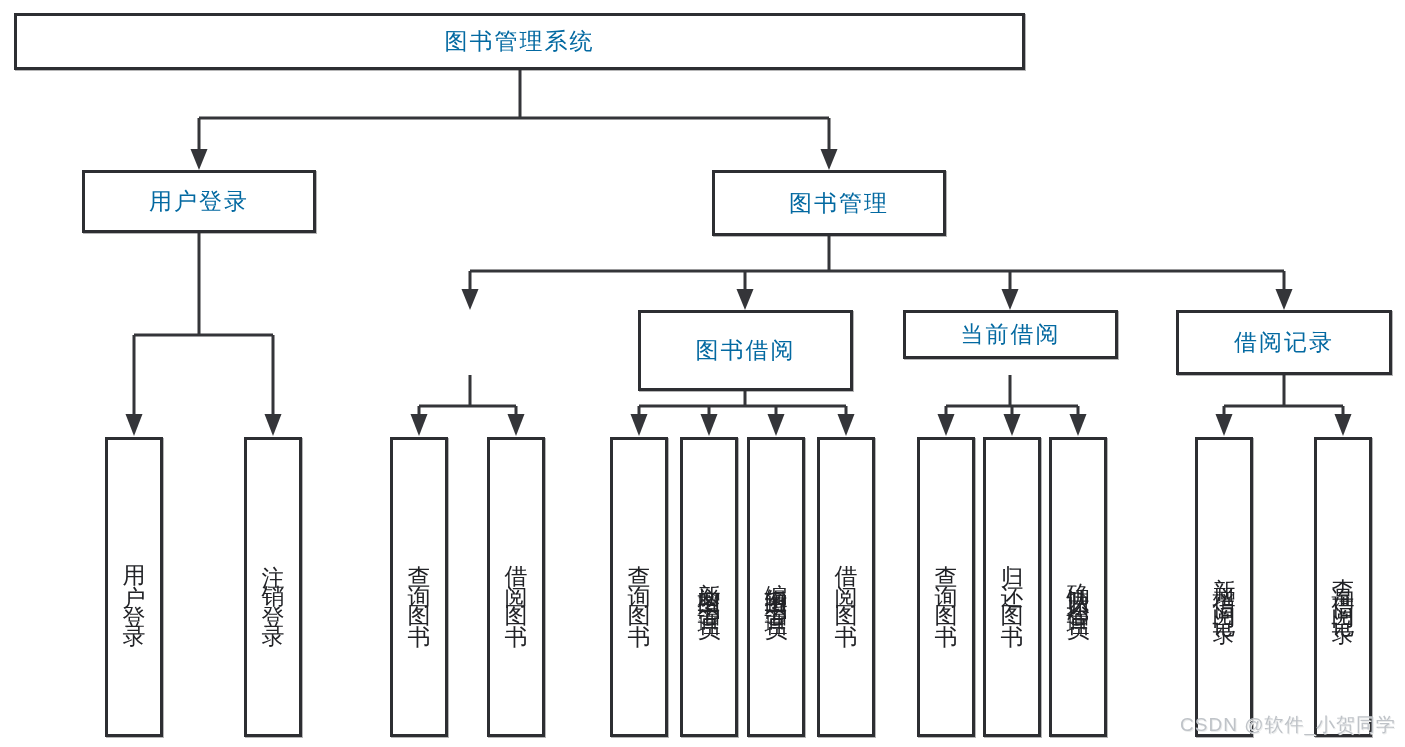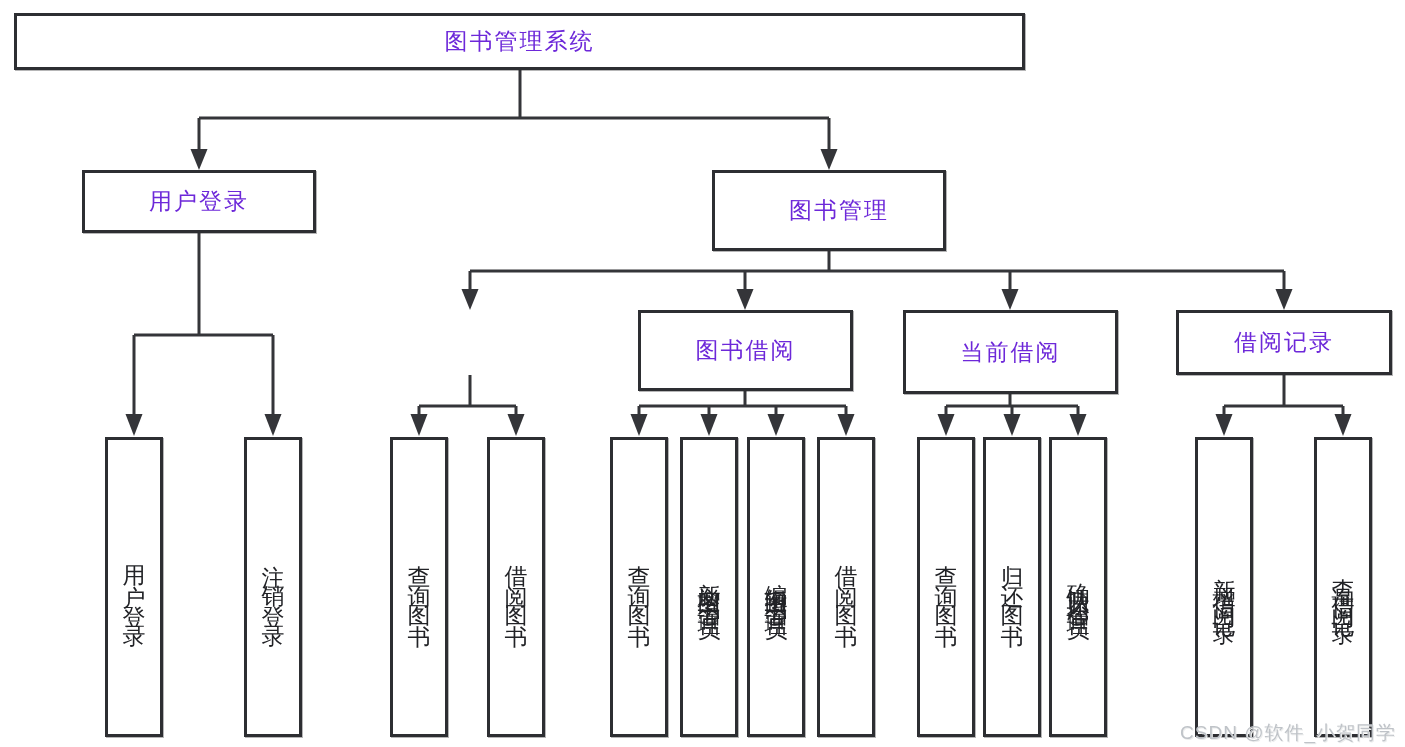--- a/index.html
+++ b/index.html
@@ -24,21 +24,21 @@
     height: 747px;
   }
   .box {
     position: absolute;
     box-sizing: border-box;
     background: #ffffff;
     border: 3px solid #2d2e32;
     display: flex;
     align-items: center;
     justify-content: center;
-    color: #6d28d9;
+    color: #0369a1;
     font-size: 23px;
     letter-spacing: 2px;
     white-space: nowrap;
     box-shadow: 1px 1px 0 rgba(45,46,50,0.35);
   }
   .leaf {
     position: absolute;
     box-sizing: border-box;
     background: #ffffff;
     border: 3px solid #2d2e32;
@@ -63,21 +63,20 @@
   .sp9 { letter-spacing: 5px; }
   .watermark {
     position: absolute;
     right: 9px;
     top: 712px;
     font-size: 19px;
     letter-spacing: 1px;
     color: #bfc3c8;
     text-shadow: 1px 1px 0 #eceded;
     white-space: nowrap;
-    margin-top: 8px;
   }
 </style>
 </head>
 <body>
 
 <div class="canvas">
 
   <svg class="connectors" viewBox="0 0 1405 747" aria-hidden="true">
     <g stroke="#343539" stroke-width="3" fill="none">
 
@@ -123,28 +122,28 @@
     </g>
   </svg>
 
   <div class="box" style="left:14px; top:13px; width:1011px; height:57px;">
     <span>图书管理系统</span>
   </div>
 
   <div class="box" style="left:82px; top:170px; width:234px; height:63px;">
     <span>用户登录</span>
   </div>
-  <div class="box" style="left:712px; top:170px; width:234px; height:81px;padding-left:20px;">
+  <div class="box" style="left:712px; top:170px; width:234px; height:66px;padding-left:20px;">
     <span>图书管理</span>
   </div>
 
   <div class="box" style="left:638px; top:310px; width:215px; height:81px;">
     <span>图书借阅</span>
   </div>
-  <div class="box" style="left:903px; top:310px; width:215px; height:84px;">
+  <div class="box" style="left:903px; top:310px; width:215px; height:49px;">
     <span>当前借阅</span>
   </div>
   <div class="box" style="left:1176px; top:310px; width:216px; height:65px;">
     <span>借阅记录</span>
   </div>
 
   <div class="leaf sp4" style="left:105px;">
     <span class="vtext">用户登录</span>
   </div>
   <div class="leaf sp4" style="left:244px;">

